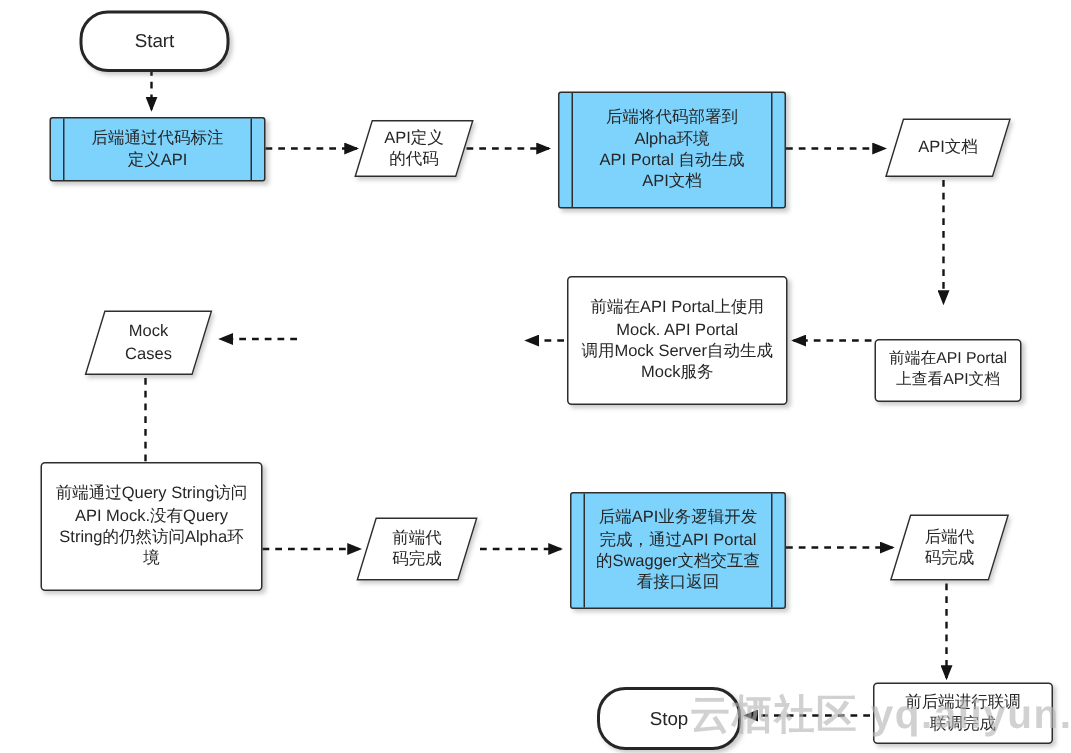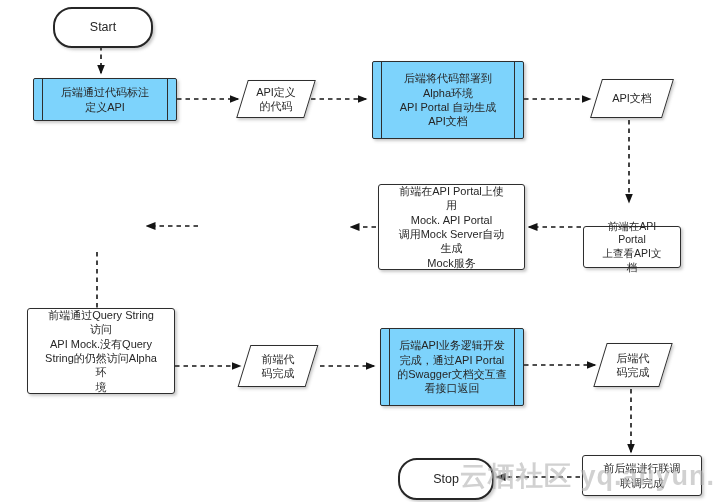--- a/index.html
+++ b/index.html
@@ -1,21 +1,21 @@
 <!DOCTYPE html>
 <html><head>
 <meta charset="utf-8">
 <style>
   html,body{margin:0;padding:0;background:#ffffff;}
   #canvas{position:relative;width:714px;height:502px;background:#ffffff;overflow:hidden;
           font-family:"Liberation Sans","DejaVu Sans",sans-serif;color:#262626;}
   svg.edges{position:absolute;left:0;top:0;z-index:1;}
   .node{position:absolute;display:flex;align-items:center;justify-content:center;
         text-align:center;z-index:2;font-size:11px;line-height:1.3;}
-  .label{white-space:pre-line;position:relative;z-index:2;width:100%;padding:0 16px;}
+  .label{white-space:pre-line;position:relative;z-index:2;width:100%;padding:0 5px;}
   .rect{background:#fff;border:1.6px solid #2e2e2e;border-radius:3px;
         box-shadow:2px 2px 3px rgba(80,80,80,.3);}
   .predef{background:#7dd3fc;border:1.6px solid #2e2e2e;border-radius:2px;
         box-shadow:2px 2px 3px rgba(80,80,80,.3);}
   .predef::before{content:"";position:absolute;left:8px;top:0;bottom:0;
         border-left:1.5px solid #2e2e2e;z-index:1;}
   .predef::after{content:"";position:absolute;right:8px;top:0;bottom:0;
         border-left:1.5px solid #2e2e2e;z-index:1;}
   .terminator{background:#fff;border:2px solid #262626;border-radius:19px;
         box-shadow:2px 2px 3px rgba(80,80,80,.3);font-size:12.5px;}
@@ -89,20 +89,25 @@
   </div>
 
   <div class="node rect" style="left:378px;top:184px;width:145px;height:84px">
     <div class="label">前端在API Portal上使用
 Mock. API Portal
 调用Mock Server自动生成
 Mock服务</div>
   </div>
 
 
+  <div class="node para" style="left:57px;top:207px;width:84px;height:43px">
+    <div class="shape"></div>
+    <div class="label">Mock
+Cases</div>
+  </div>
 
   <div class="node rect" style="left:27px;top:308px;width:146px;height:84px">
     <div class="label">前端通过Query String访问
 API Mock.没有Query
 String的仍然访问Alpha环
 境</div>
   </div>
 
   <div class="node para" style="left:238px;top:345px;width:80px;height:42px">
     <div class="shape"></div>

